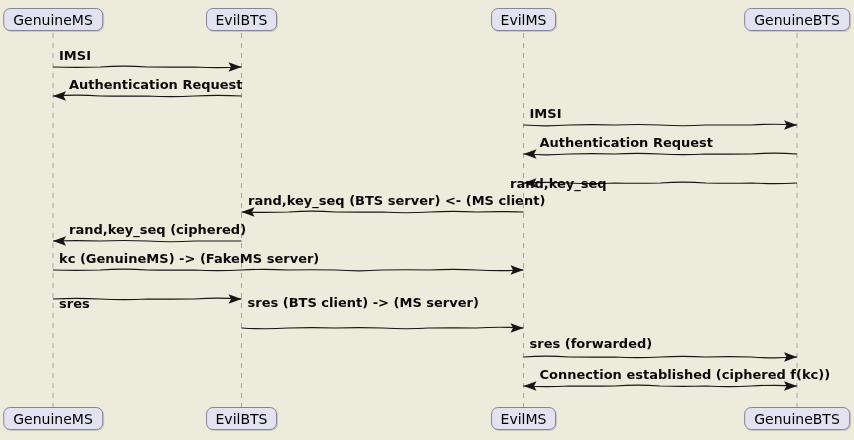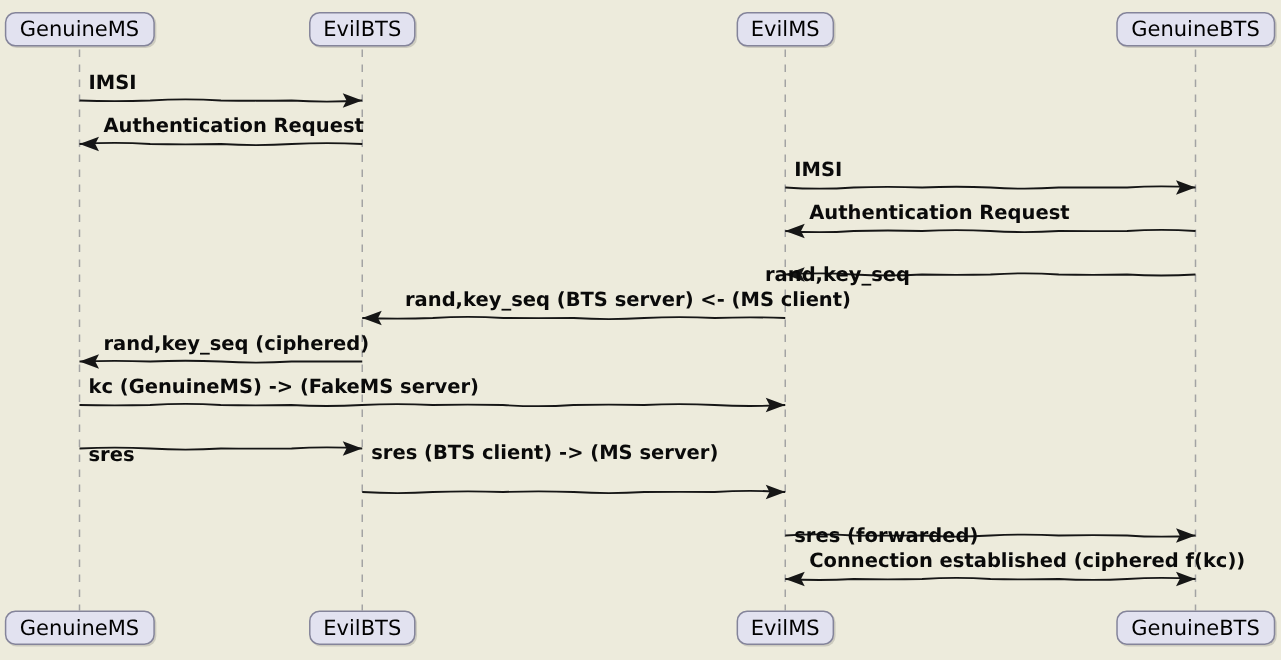--- a/index.html
+++ b/index.html
@@ -103,26 +103,26 @@
         <path class="arrow-head" d="M 797 386 L 784 381.2 L 786.5 386 L 784 390.8 Z"></path>
         <path class="arrow-head" d="M 523.5 386 L 536.5 381.2 L 534 386 L 536.5 390.8 Z"></path>
       </g>
     </svg>
   <div id="label-layer">
       <div class="msg-label" style="left: 59px; top: 48px;">IMSI</div>
       <div class="msg-label" style="left: 69px; top: 77px;">Authentication Request</div>
       <div class="msg-label" style="left: 529.5px; top: 106px;">IMSI</div>
       <div class="msg-label" style="left: 539.5px; top: 135px;">Authentication Request</div>
       <div class="msg-label" style="left: 510px; top: 164px; margin-top: 12px;">rand,key_seq</div>
-      <div class="msg-label" style="left: 270px; top: 193px;">rand,key_seq (BTS server) &lt;- (MS client)</div>
+      <div class="msg-label" style="left: 248px; top: 193px;">rand,key_seq (BTS server) &lt;- (MS client)</div>
       <div class="msg-label" style="left: 69px; top: 222px;">rand,key_seq (ciphered)</div>
       <div class="msg-label" style="left: 59px; top: 251px;">kc (GenuineMS) -&gt; (FakeMS server)</div>
       <div class="msg-label" style="left: 59px; top: 296px;">sres</div>
       <div class="msg-label" style="left: 247.5px; top: 295px;">sres (BTS client) -&gt; (MS server)</div>
-      <div class="msg-label" style="left: 529.5px; top: 350px; text-align: right;">sres (forwarded)</div>
+      <div class="msg-label" style="left: 529.5px; top: 336px; text-align: right;">sres (forwarded)</div>
       <div class="msg-label" style="left: 539.5px; top: 367px;">Connection established (ciphered f(kc))</div>
     </div>
   <div id="participant-layer">
       <div class="participant" style="left: 53px; top: 8px;">
         <span>GenuineMS</span>
       </div>
       <div class="participant" style="left: 53px; top: 407px;">
         <span>GenuineMS</span>
       </div>
       <div class="participant" style="left: 241.5px; top: 8px;">

